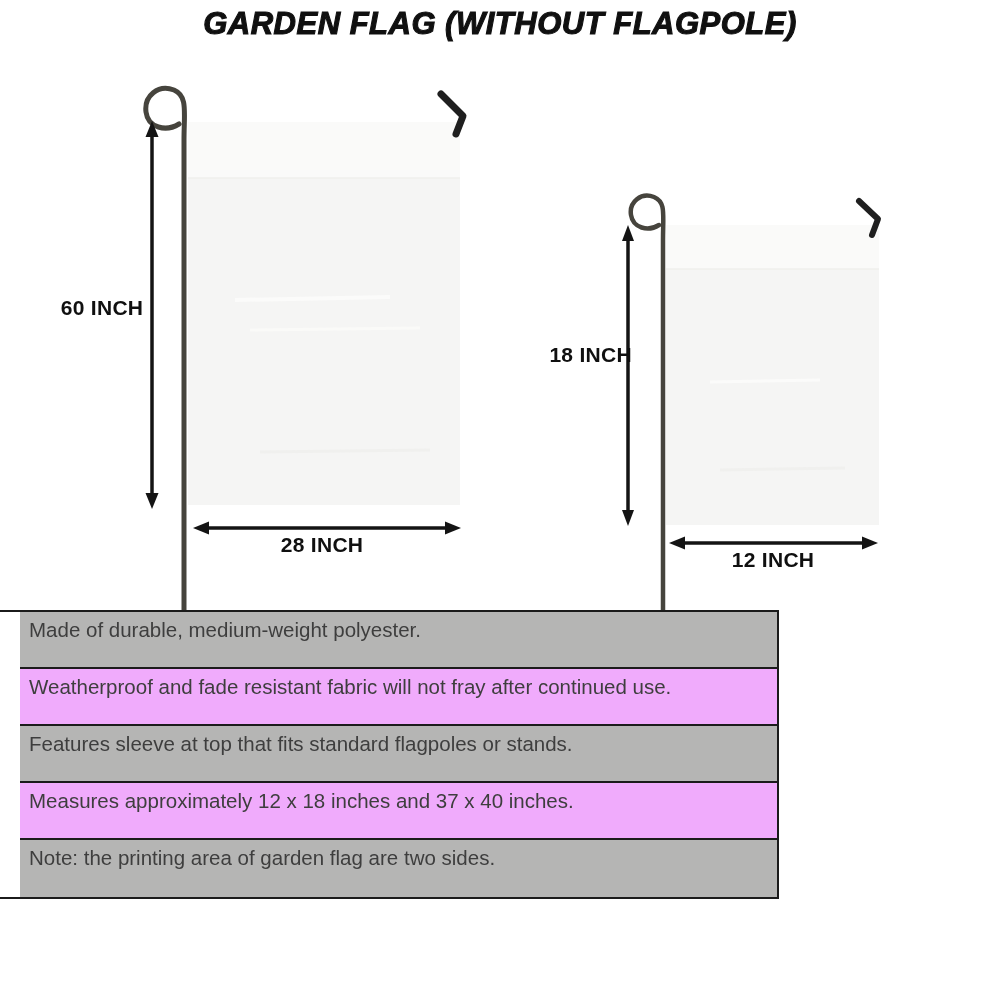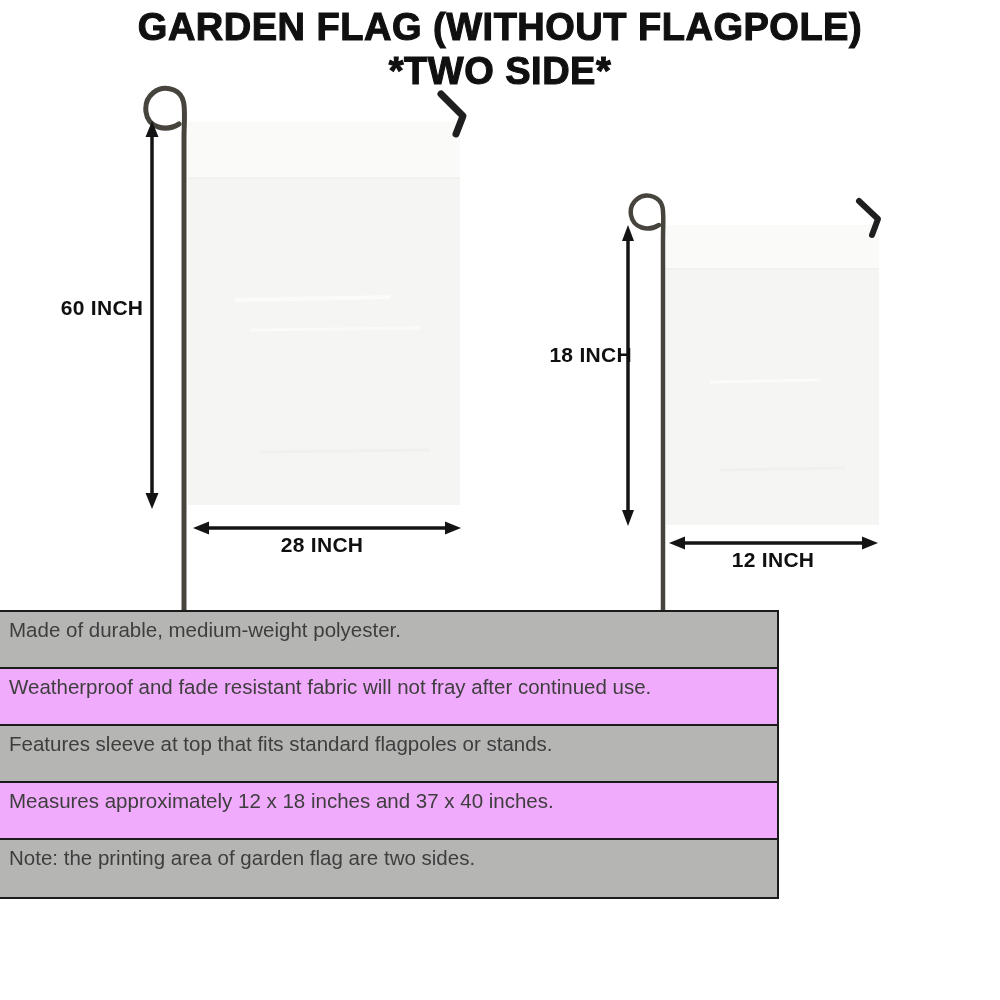--- a/index.html
+++ b/index.html
@@ -14,22 +14,23 @@
   .title {
     position: absolute;
     top: 6px; left: 0;
     width: 100%;
     text-align: center;
     color: #101010;
     font-weight: bold;
     line-height: 1.15;
   }
   .title-line {
-    font-size: 38px;
+    font-size: 31px;
     letter-spacing: 0.5px;
+    font-style: italic;
     -webkit-text-stroke: 1.1px #101010;
   }
   .diagram-svg {
     position: absolute;
     left: 0; top: 0;
     width: 1000px; height: 1000px;
     pointer-events: none;
   }
   .dim-label {
     position: absolute;
@@ -45,20 +46,21 @@
   .lbl-18 { left: 522px; top: 343px; text-align: right; }
   .lbl-12 { left: 718px; top: 548px; }
   .feature-table {
     position: absolute;
     left: 0; top: 610px;
     width: 779px;
     box-sizing: border-box;
     border-top: 2px solid #1b1b1b;
     border-right: 2px solid #1b1b1b;
     border-bottom: 2px solid #1b1b1b;
+    padding-left: 20px;
   }
   .feature-row {
     box-sizing: border-box;
     height: 57px;
     border-bottom: 2px solid #1b1b1b;
     background: #f0abfc;
     color: #3e3e3e;
     font-size: 20.5px;
     padding: 6px 10px 0 9px;
     overflow: hidden;
@@ -66,21 +68,20 @@
   .feature-row:last-child { border-bottom: none; }
   .feature-row.shaded { background: #b5b5b4; }
 </style>
 </head>
 <body>
 
 <div class="canvas">
 
   <div class="title">
     <div class="title-line">GARDEN FLAG (WITHOUT FLAGPOLE)</div>
-    <div class="title-line">*TWO SIDE*</div>
   </div>
 
   <svg class="diagram-svg" viewBox="0 0 1000 1000" xmlns="http://www.w3.org/2000/svg">
 
     <g>
       <rect x="188" y="122" width="272" height="383" fill="#f5f5f4"></rect>
       <rect x="188" y="122" width="272" height="56" fill="#fafaf9"></rect>
       <line x1="188" y1="178" x2="460" y2="178" stroke="#efefed" stroke-width="1.5"></line>
       <line x1="235" y1="300" x2="390" y2="297" stroke="#fbfbfa" stroke-width="4"></line>
       <line x1="250" y1="330" x2="420" y2="328" stroke="#fafaf8" stroke-width="3"></line>

